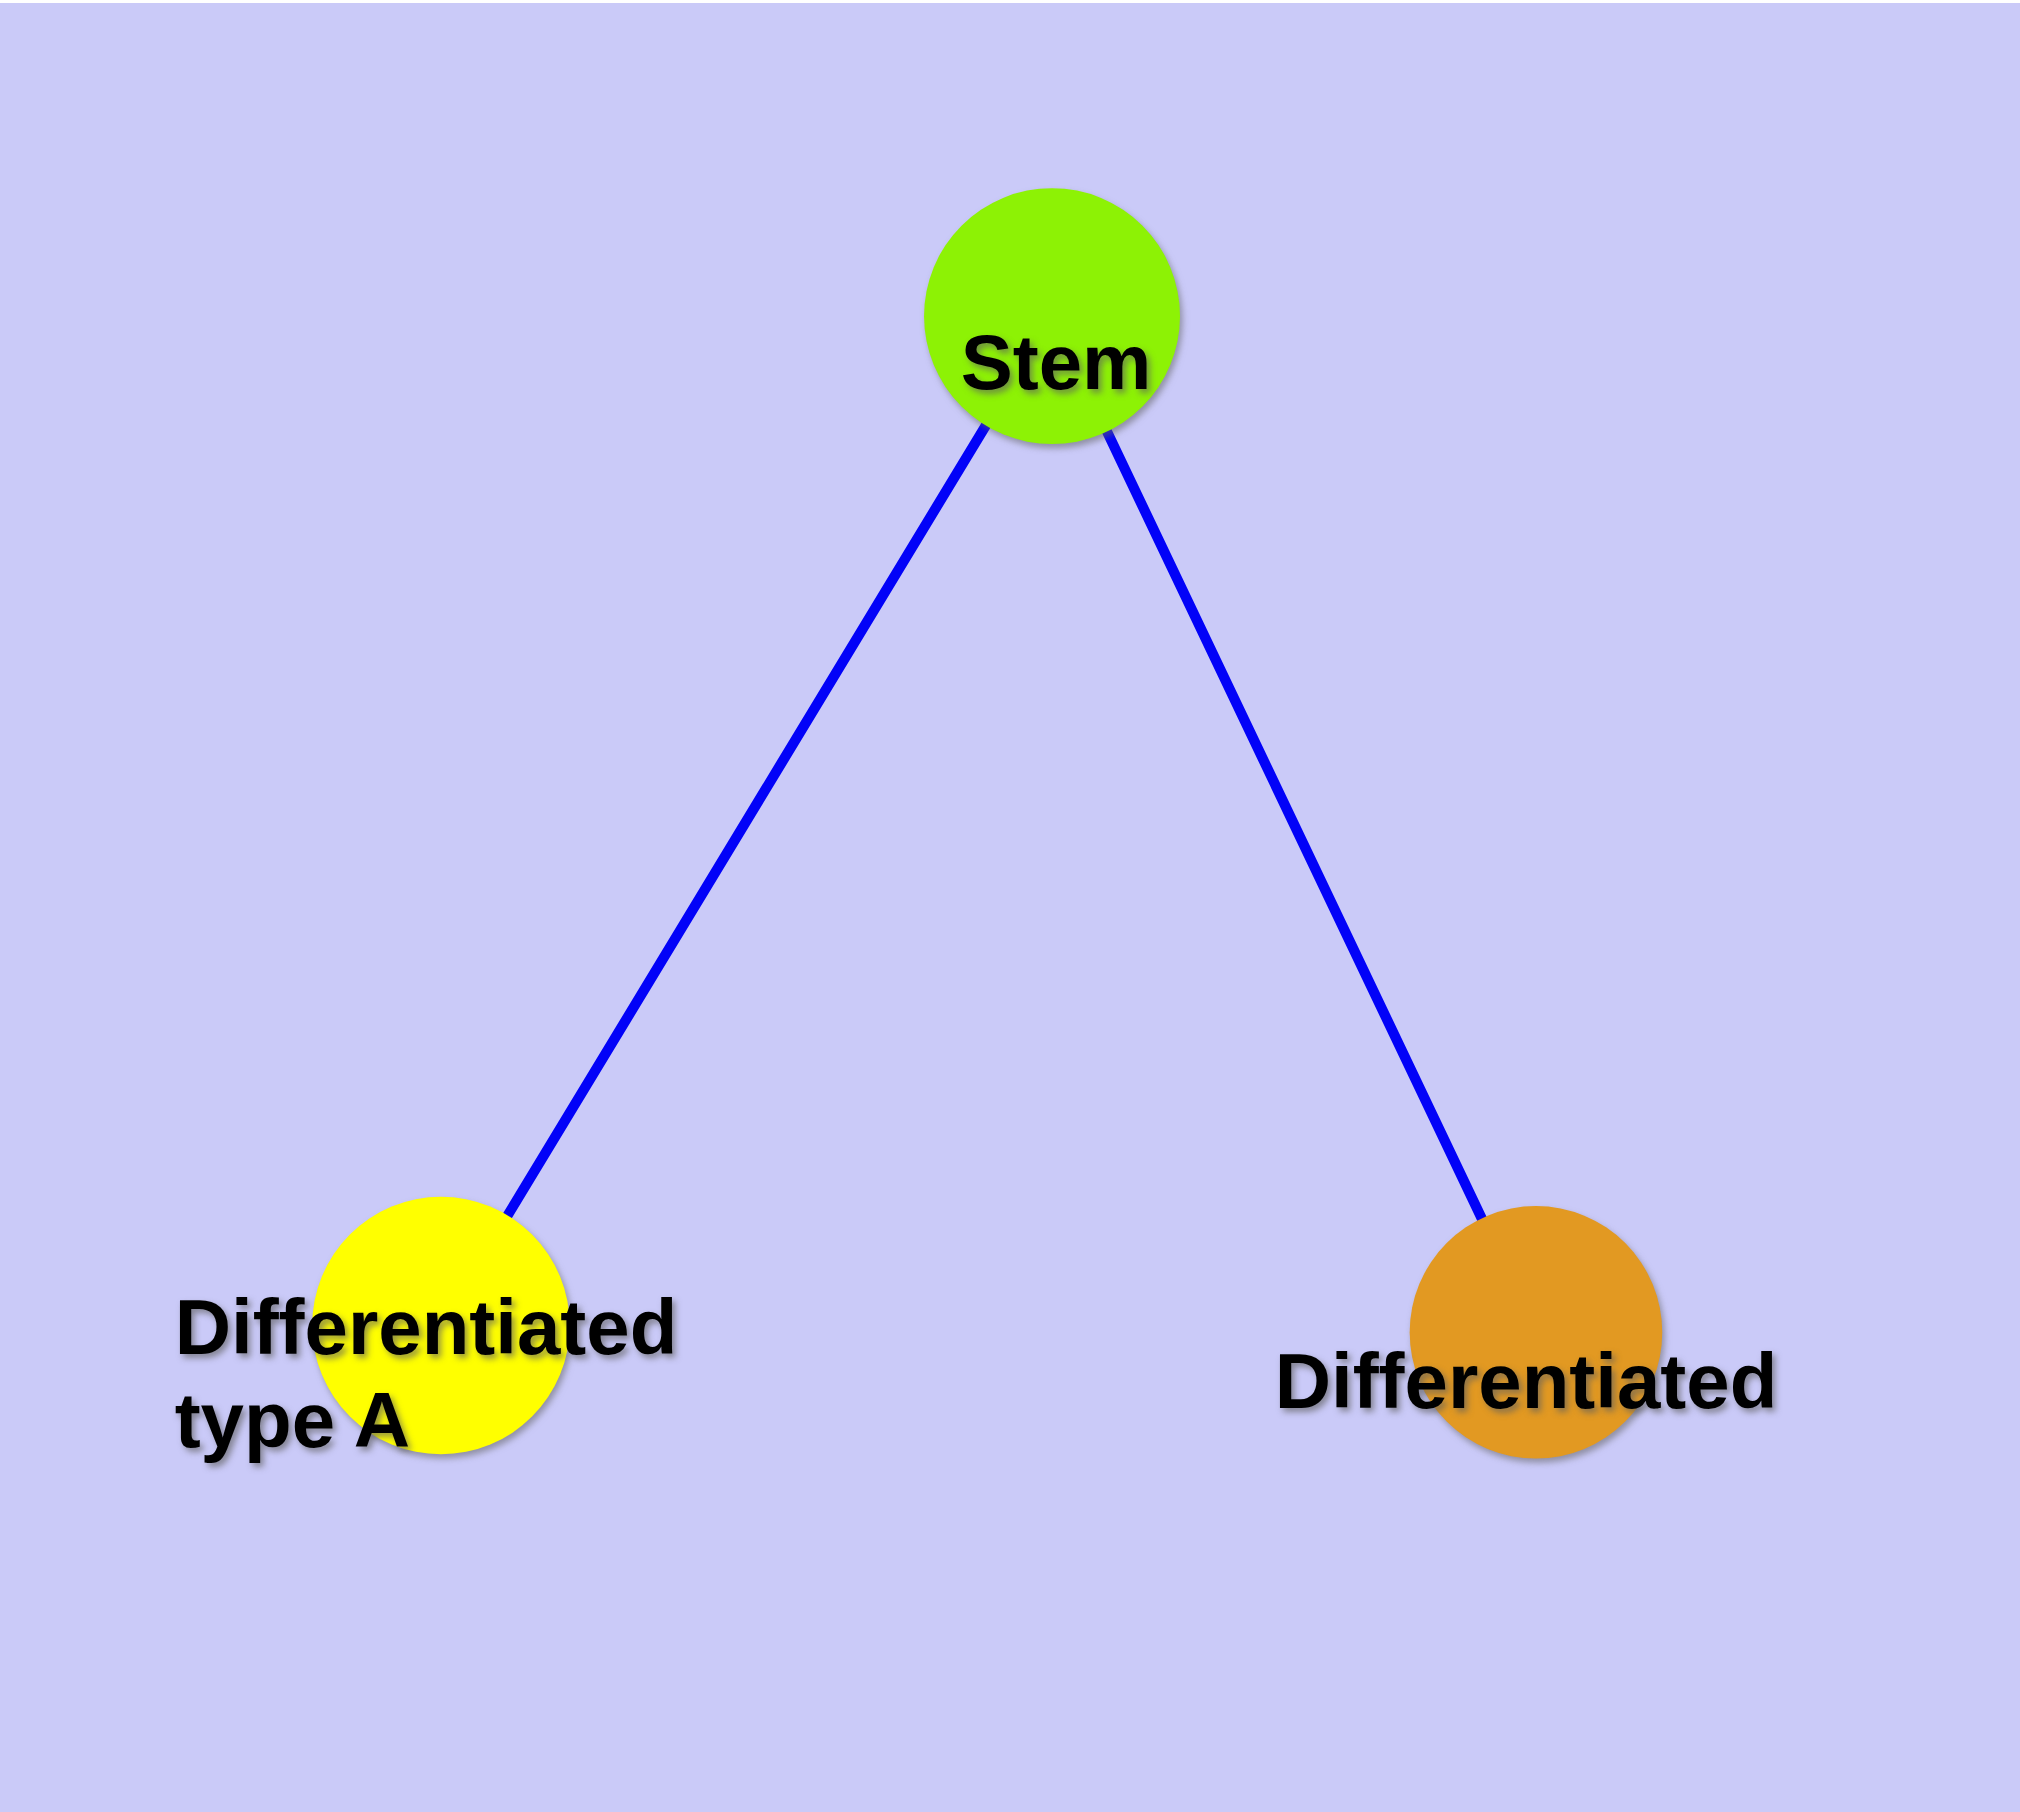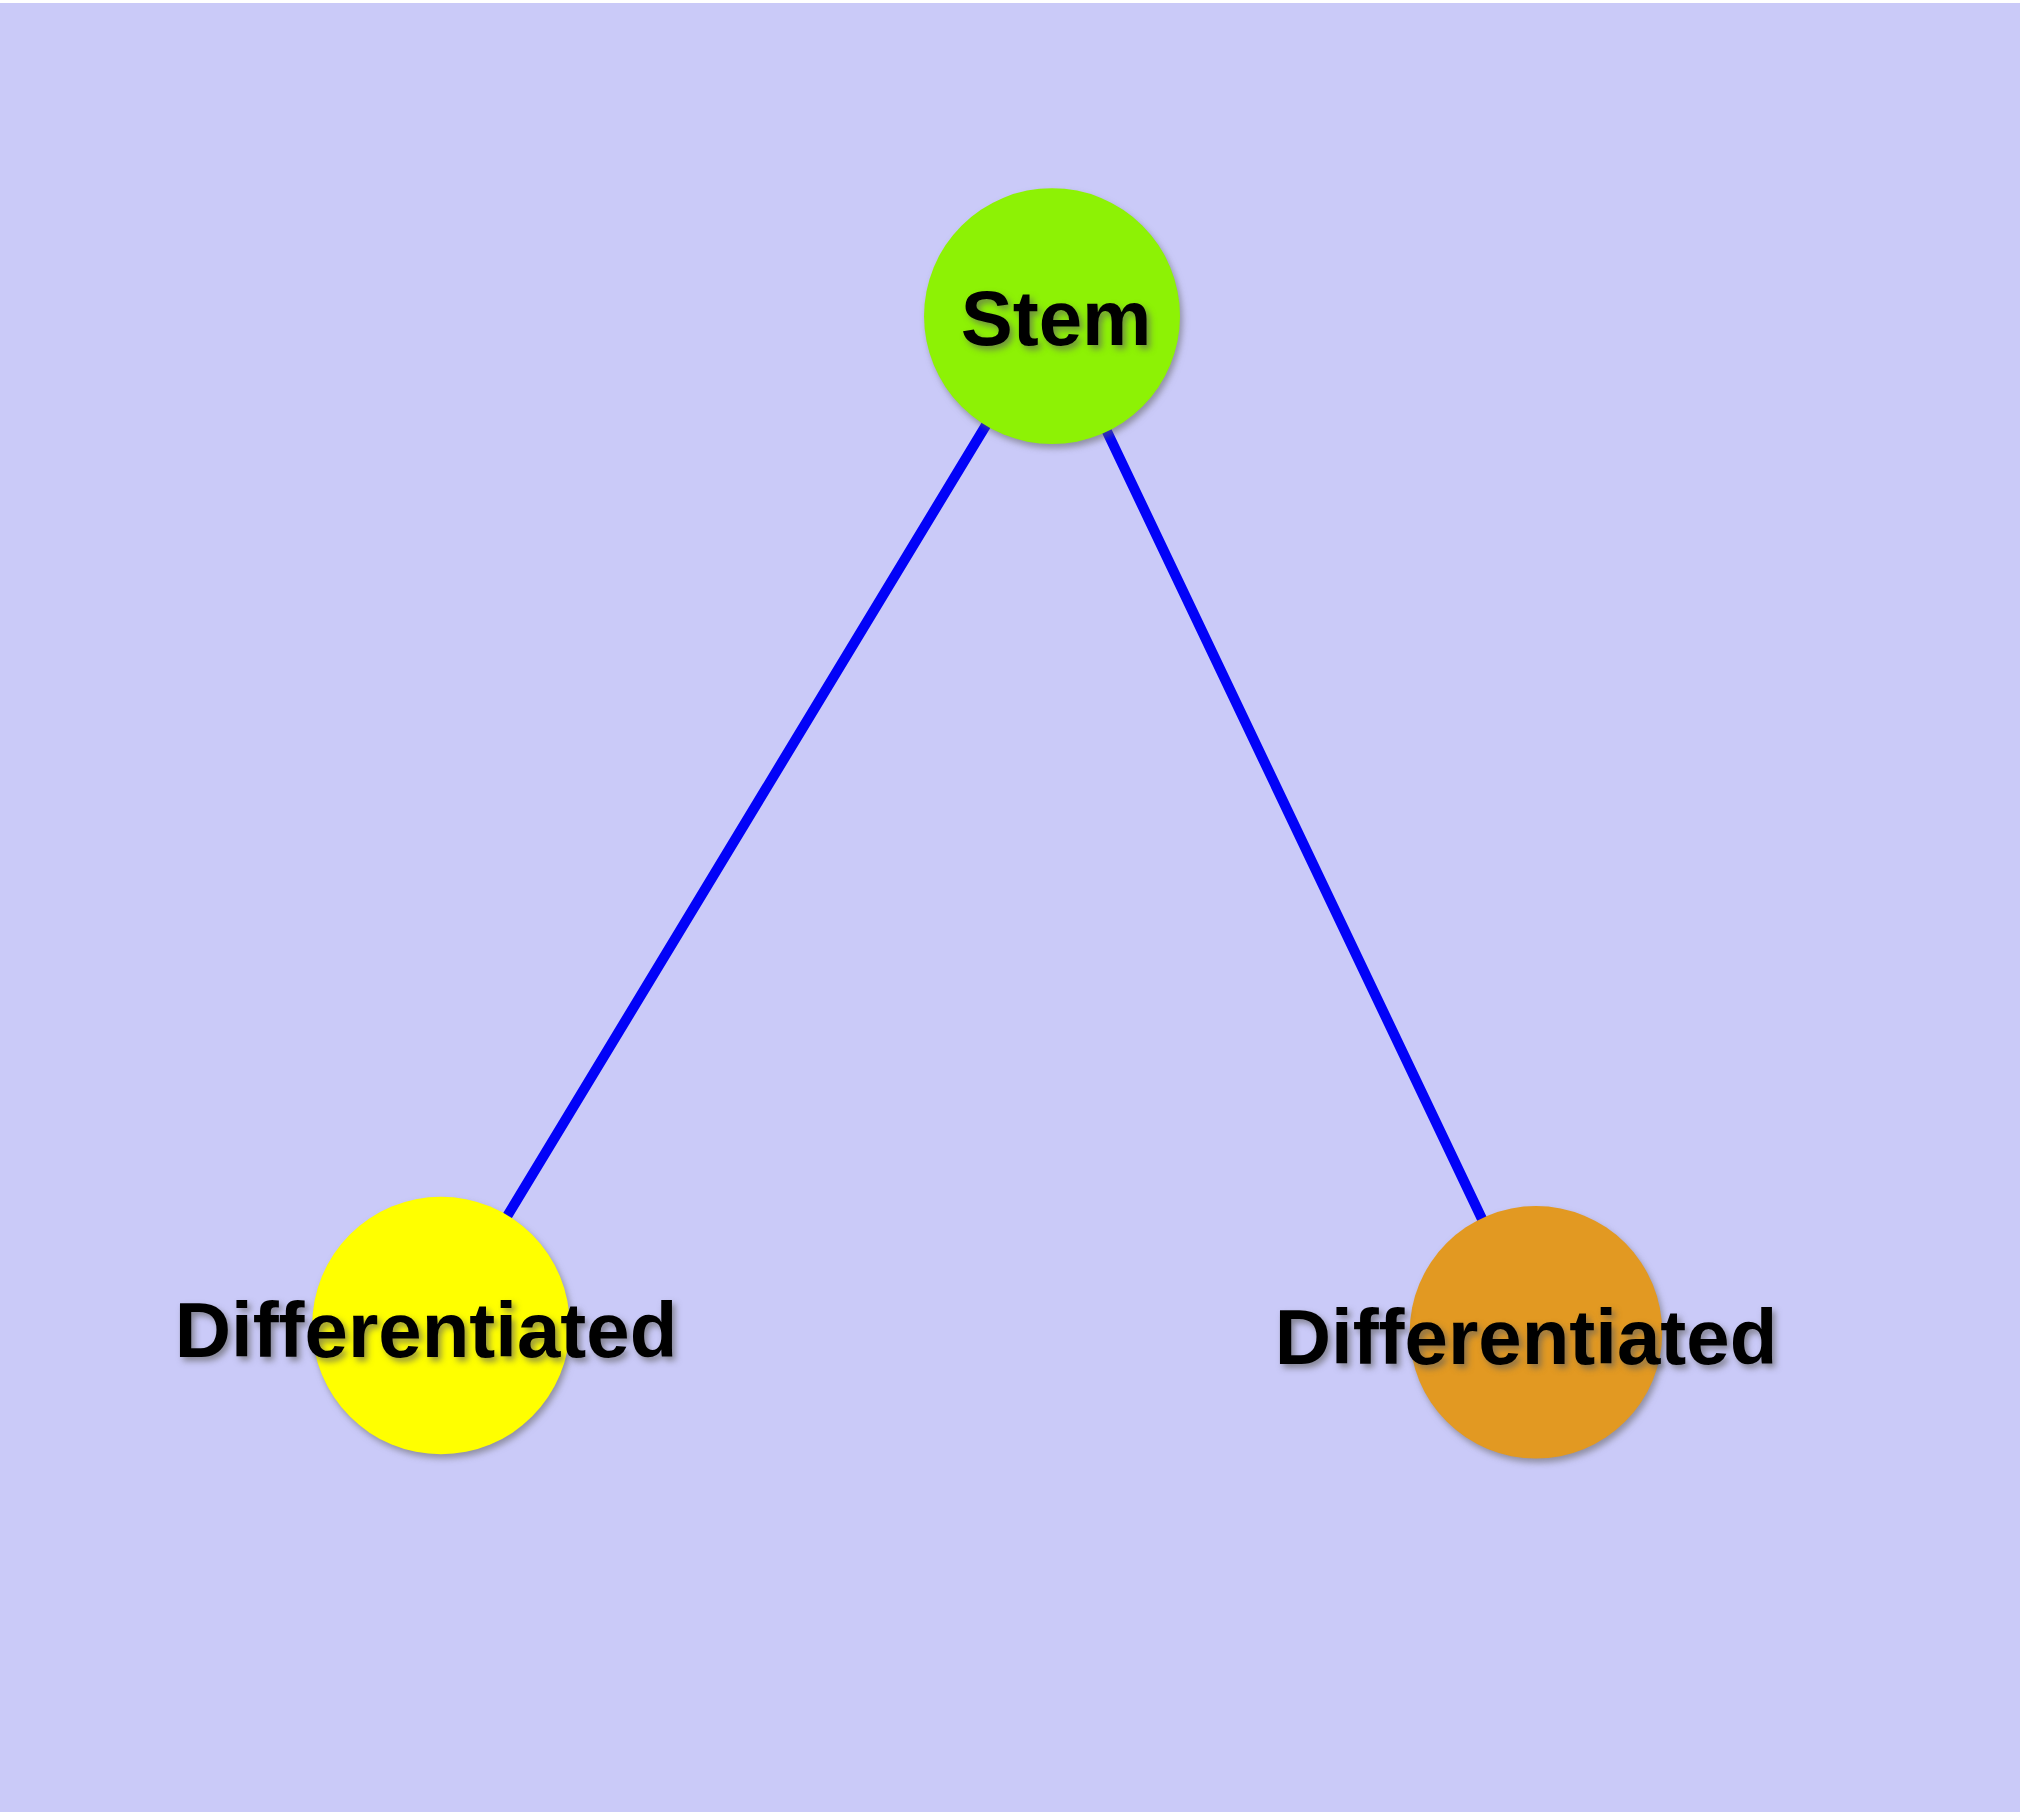--- a/index.html
+++ b/index.html
@@ -40,20 +40,21 @@
   .node-label {
     position: absolute;
     transform: translate(-50%, -50%);
     text-align: left;
     color: #000000;
     font-weight: bold;
     font-size: 78px;
     line-height: 93px;
     white-space: nowrap;
     text-shadow: 3.4px 4.2px 6px rgba(96, 96, 96, 0.65);
+    margin-top: 44px;
   }
   .node-label .label-line {
     display: block;
   }
 </style>
 </head>
 <body>
 
 <div id="stage">
 
@@ -71,20 +72,21 @@
 
     <circle class="node-circle" id="circle-type-b" cx="1812" cy="1572" r="149" fill="#E29922"></circle>
   </svg>
 
   <div class="node-label" style="left:1056px; top:318px;">
     <span class="label-line">Stem</span>
   </div>
 
   <div class="node-label" style="left:426px; top:1330px;">
     <span class="label-line">Differentiated</span>
+    <span class="label-line">type A</span>
   </div>
 
   <div class="node-label" style="left:1526px; top:1337px;">
     <span class="label-line">Differentiated</span>
   </div>
 
 </div>
 
 
 </body></html>

